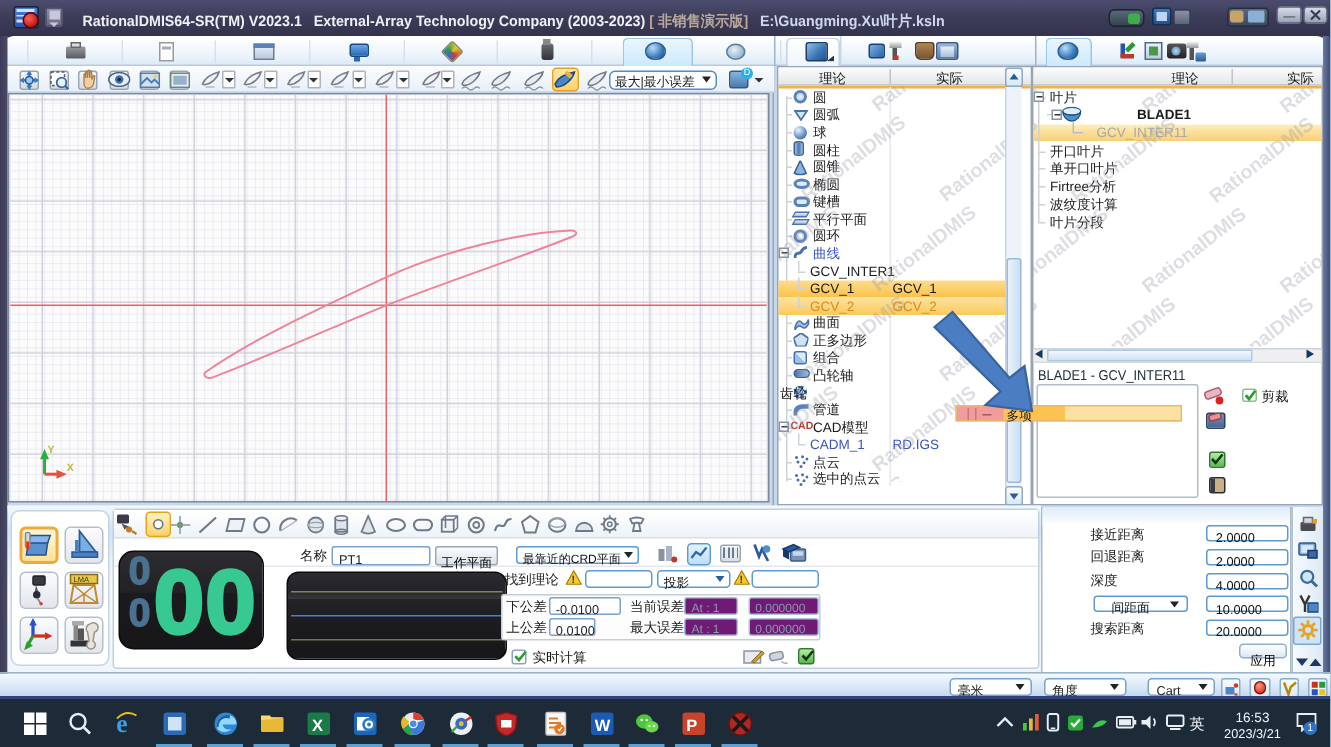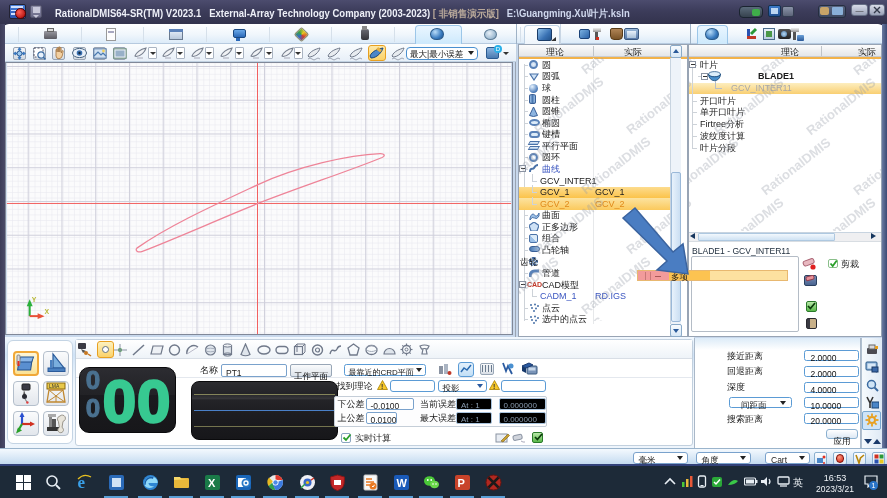--- a/index.html
+++ b/index.html
@@ -1,21 +1,21 @@
 <!DOCTYPE html>
 <html><head><meta charset="utf-8"><style>
 *{margin:0;padding:0;box-sizing:border-box;}
 html,body{width:887px;height:498px;overflow:hidden;font-family:"Liberation Sans",sans-serif;}
 body{position:relative;background:#c8d8ec;}
 .abs{position:absolute;}
 .t9{font-size:9px;color:#1a1a1a;line-height:1;}
 .t8{font-size:8.5px;color:#1a1a1a;line-height:1;}
 .inp{background:#fff;border:1px solid #7aa2cc;border-radius:2px;font-size:8.5px;color:#222;}
 .binp{background:#fff;border:1px solid #5b9bd5;border-radius:2.5px;font-size:8.5px;color:#111;}
-.ginp{background:#000000;border:1px solid #aac4de;border-radius:2px;font-size:8.5px;color:#8a9cb0;}
+.ginp{background:#701a75;border:1px solid #aac4de;border-radius:2px;font-size:8.5px;color:#8a9cb0;}
 .ddarrow{position:absolute;right:3px;top:50%;margin-top:-2px;width:0;height:0;border-left:3.5px solid transparent;border-right:3.5px solid transparent;border-top:4px solid #222;}
 .wm{position:absolute;font-size:13px;font-weight:bold;color:rgba(150,154,168,0.33);transform:rotate(-38deg);white-space:nowrap;}
 </style></head><body>
 <div class="abs" style="left:0;top:0;width:887px;height:25px;background:linear-gradient(#4c4c6e,#3c3c5a 45%,#32324c);"></div>
 <div class="abs" style="left:9px;top:4px;width:17px;height:15px;background:linear-gradient(#4a7fd8,#2a55b0);border:1px solid #223;border-radius:2px;"></div>
 <div class="abs" style="left:11px;top:6px;width:12px;height:1.5px;background:#cfe0ff;"></div>
 <div class="abs" style="left:11px;top:9.5px;width:9px;height:1.5px;background:#cfe0ff;"></div>
 <div class="abs" style="left:11px;top:13px;width:11px;height:1.5px;background:#cfe0ff;"></div>
 <div class="abs" style="left:15px;top:8px;width:11px;height:11px;background:radial-gradient(circle at 35% 35%,#ff6055,#a00000);border-radius:50%;border:1px solid #500;"></div>
 <div class="abs" style="left:30px;top:5px;width:12px;height:13px;background:linear-gradient(#8e8ea8,#6a6a88);border:1px solid #55556e;border-radius:2px;"></div>

